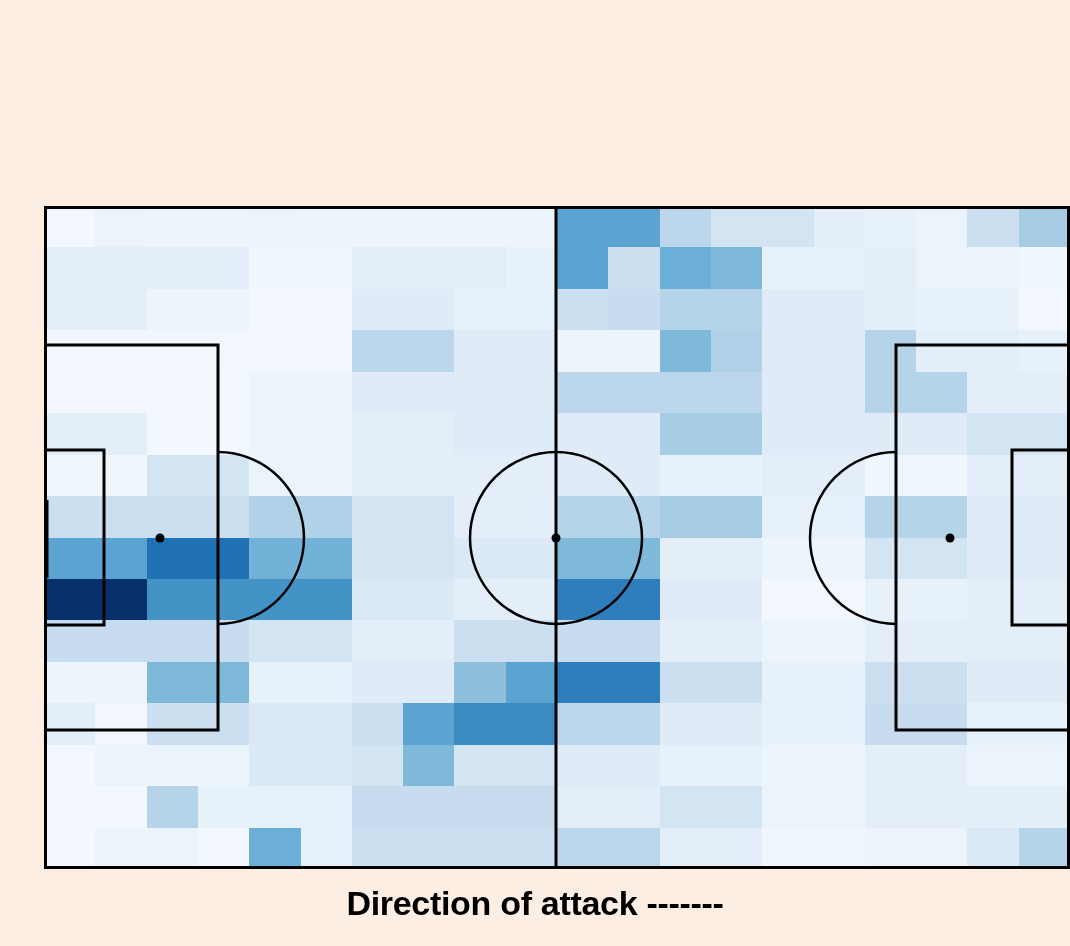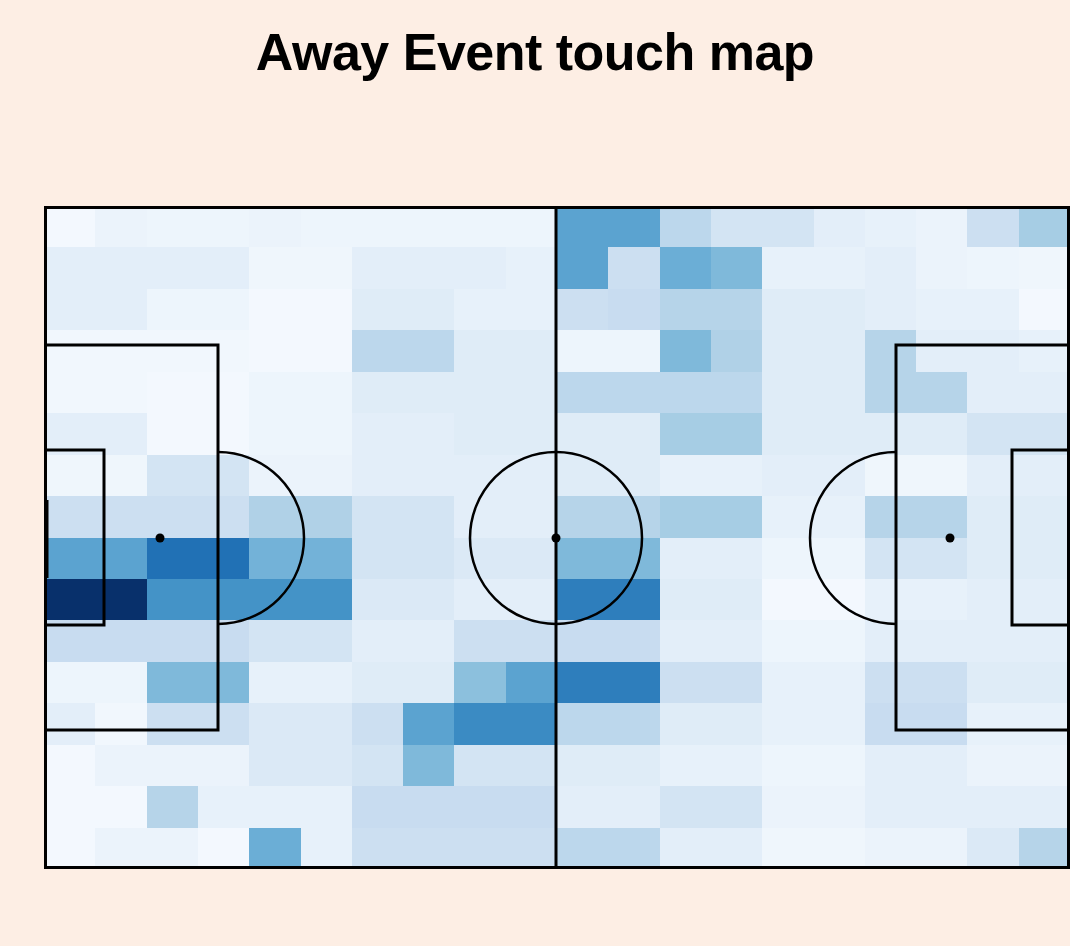--- a/index.html
+++ b/index.html
@@ -83,21 +83,20 @@
     width: 1026px;
     height: 663px;
     pointer-events: none;
   }
 </style>
 </head>
 <body>
 
 <div id="page-root">
 
-  <div class="chart-title">Away Event touch map</div>
 
   <div id="pitch-wrap">
 
     <div id="heatmap-layer">
         <div class="heat-cell" style="left: 0px; top: 0px; width: 52px; height: 42.1375px; background: rgb(243, 248, 254);"></div>
         <div class="heat-cell" style="left: 51.3px; top: 0px; width: 52px; height: 42.1375px; background: rgb(235, 243, 251);"></div>
         <div class="heat-cell" style="left: 102.6px; top: 0px; width: 52px; height: 42.1375px; background: rgb(237, 245, 252);"></div>
         <div class="heat-cell" style="left: 153.9px; top: 0px; width: 52px; height: 42.1375px; background: rgb(237, 245, 252);"></div>
         <div class="heat-cell" style="left: 205.2px; top: 0px; width: 52px; height: 42.1375px; background: rgb(235, 243, 251);"></div>
         <div class="heat-cell" style="left: 256.5px; top: 0px; width: 52px; height: 42.1375px; background: rgb(237, 245, 252);"></div>
@@ -440,14 +439,15 @@
       <rect x="852" y="139" width="220" height="385" fill="none" stroke="#000000" stroke-width="3"></rect>
 
       <rect x="968" y="244" width="110" height="175" fill="none" stroke="#000000" stroke-width="3"></rect>
 
       <circle cx="906" cy="332" r="4.5" fill="#000000"></circle>
 
       <path d="M 852 246 A 86 86 0 0 0 852 418" fill="none" stroke="#000000" stroke-width="2.5"></path>
     </svg>
   </div>
 
+  <div class="chart-caption">Direction of attack -------</div>
 
 </div>
 
 </body></html>

